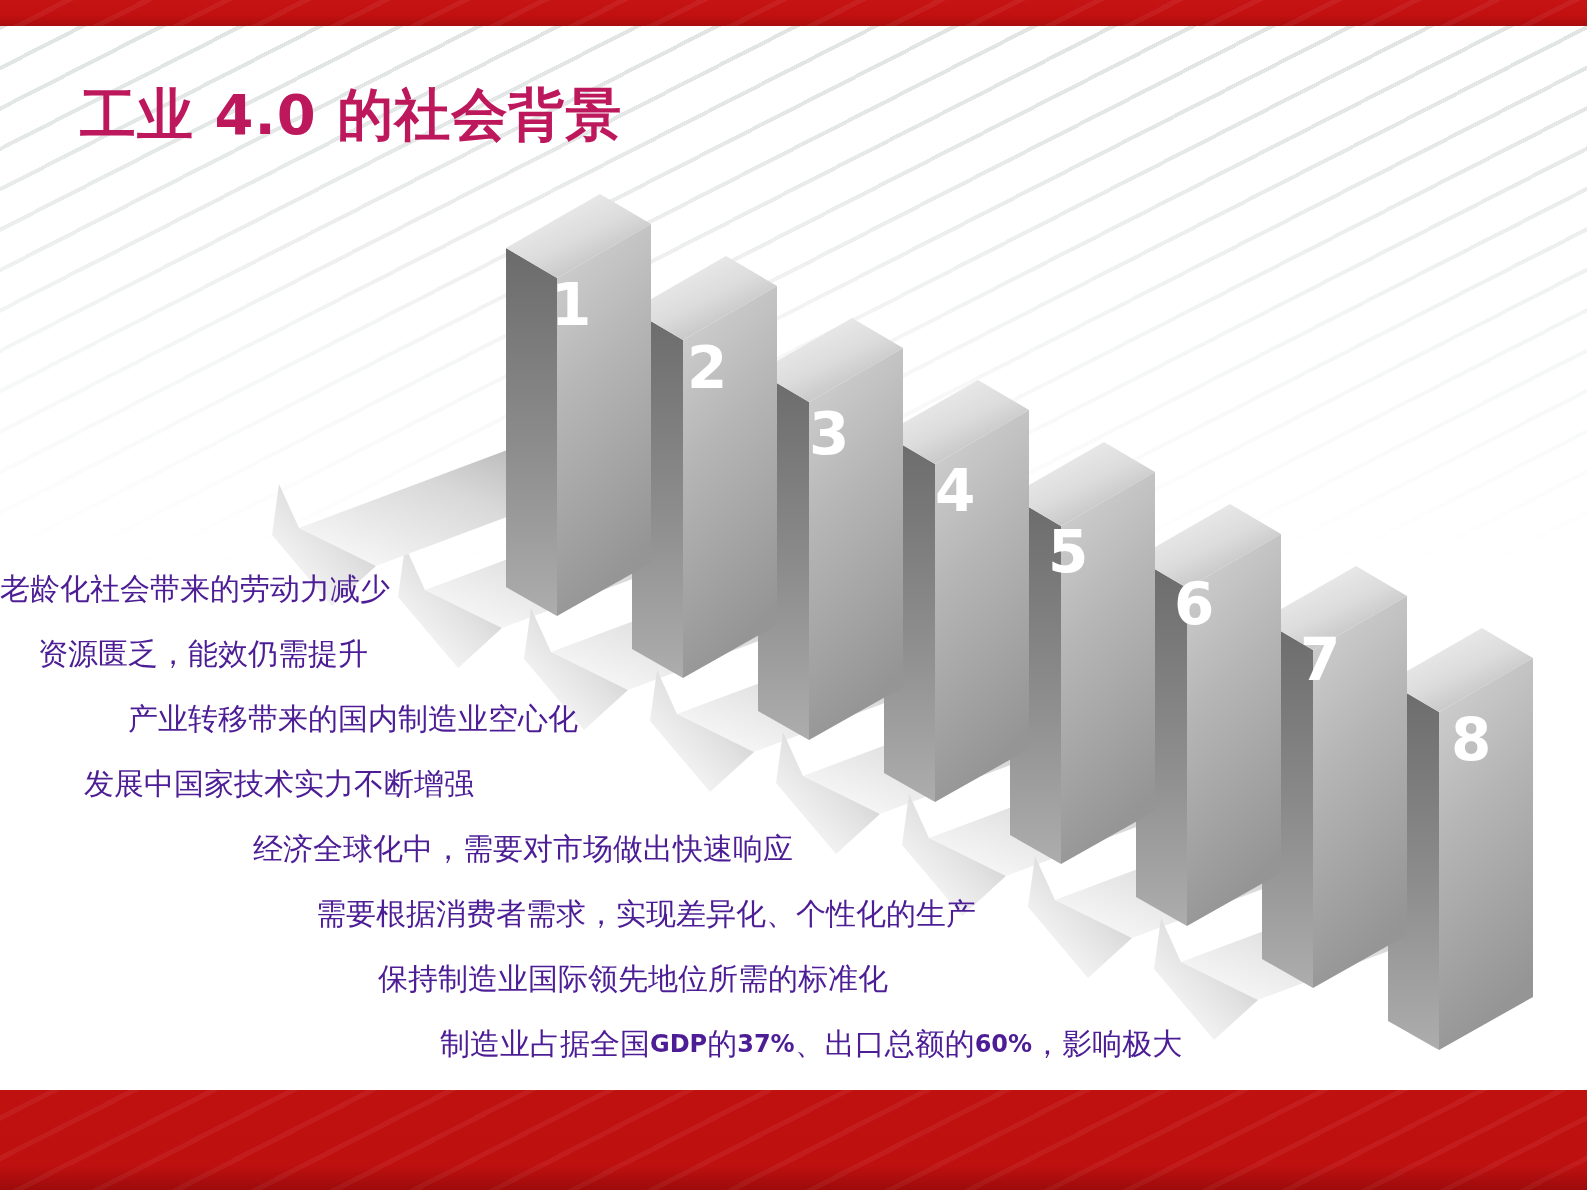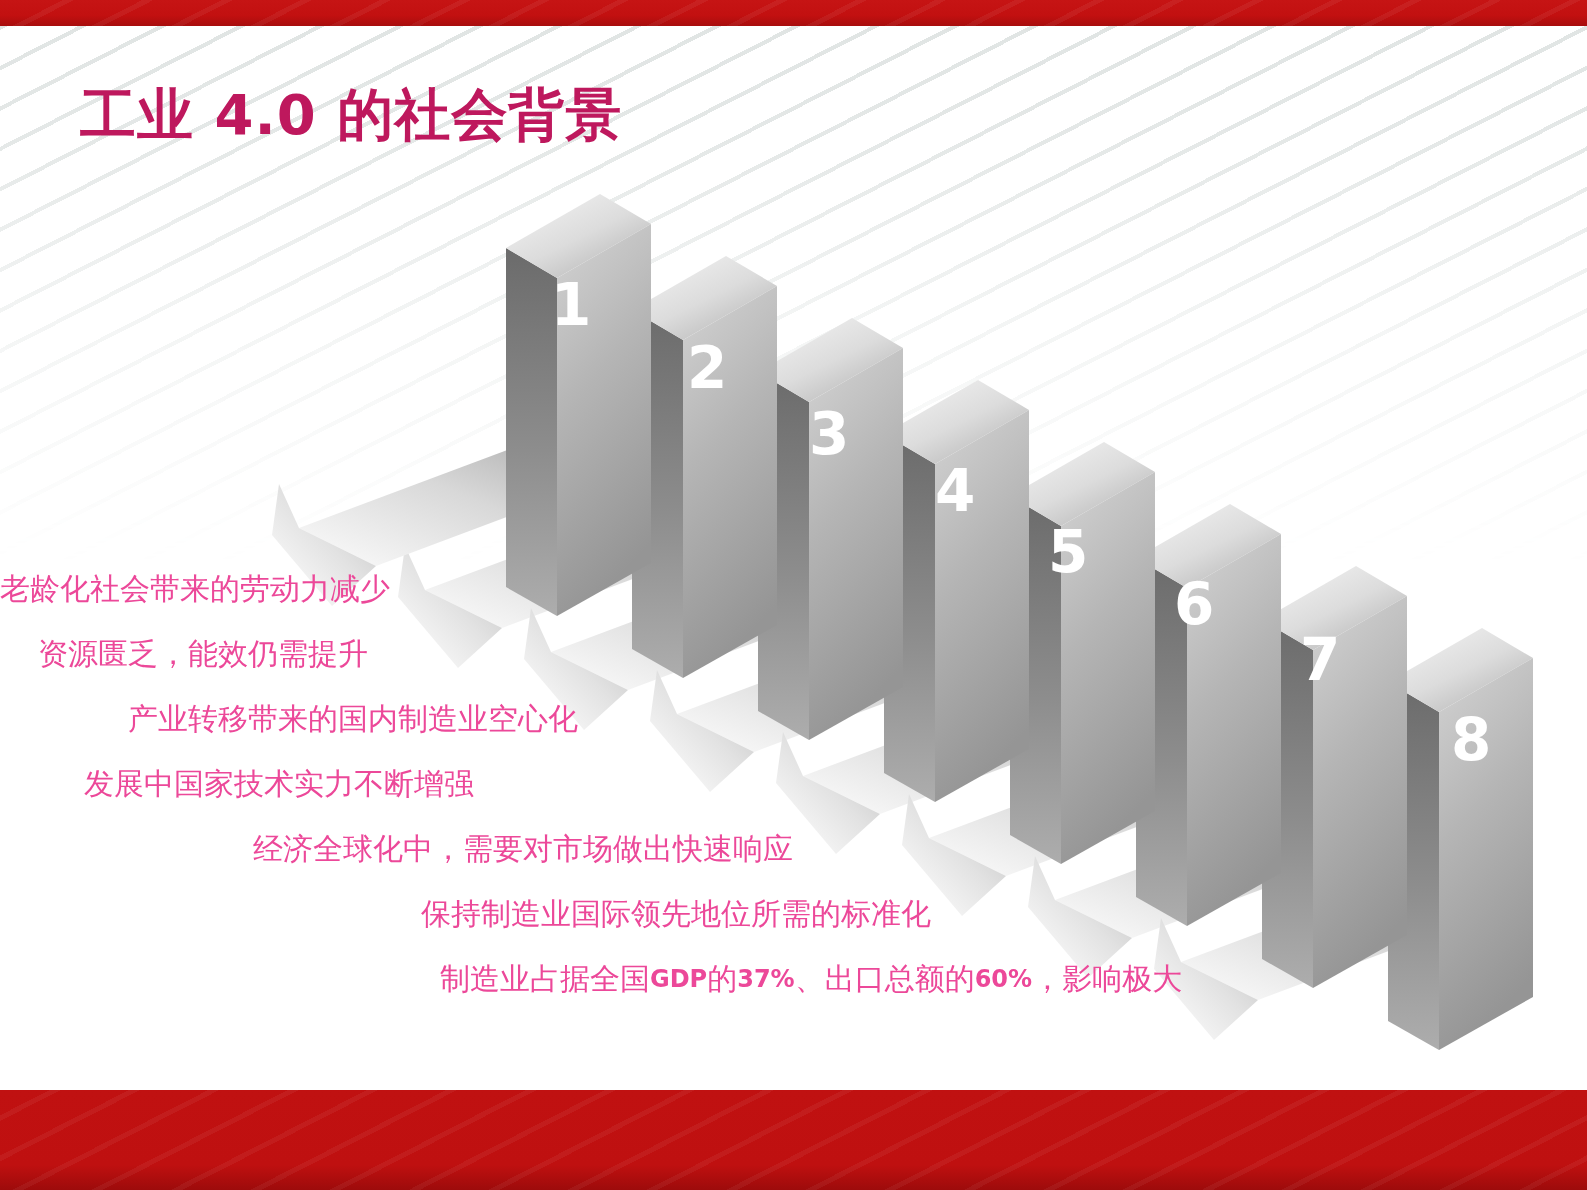--- a/index.html
+++ b/index.html
@@ -94,35 +94,35 @@
   
   .bullets {
     position: absolute;
     left: 0px; top: 556px;
     width: 1290px;
   }
   .bullet {
     font-family: "Liberation Serif", "DejaVu Serif", serif;
     font-size: 30px;
     line-height: 1.0;
-    color: #ec4899;
+    color: #4c1d95;
     height: 65px;
     white-space: nowrap;
     display: flex;
     align-items: center;
   }
   .bullet b { font-family: "DejaVu Sans", "Liberation Sans", sans-serif; font-weight: bold; font-size: 24px; }
 
   .b0 { padding-left: 0px;   }
   .b1 { padding-left: 38px;  }
   .b2 { padding-left: 128px; }
   .b3 { padding-left: 84px; }
   .b4 { padding-left: 253px; }
   .b5 { padding-left: 316px; }
-  .b6 { padding-left: 378px; margin-left: 43px; }
+  .b6 { padding-left: 378px; }
   .b7 { padding-left: 440px; }
 </style>
 </head>
 <body>
 
 <div id="slide">
 
   <div class="stripes"></div>
 
   <div class="bar-top"></div>
@@ -252,18 +252,19 @@
       </g>
     </svg>
   </div>
 
   <div class="bullets">
     <div class="bullet b0">老龄化社会带来的劳动力减少</div>
     <div class="bullet b1">资源匮乏，能效仍需提升</div>
     <div class="bullet b2">产业转移带来的国内制造业空心化</div>
     <div class="bullet b3">发展中国家技术实力不断增强</div>
     <div class="bullet b4">经济全球化中，需要对市场做出快速响应</div>
+    <div class="bullet b5">需要根据消费者需求，实现差异化、个性化的生产</div>
     <div class="bullet b6">保持制造业国际领先地位所需的标准化</div>
     <div class="bullet b7">制造业占据全国<b>GDP</b>的<b>37%</b>、出口总额的<b>60%</b>，影响极大</div>
   </div>
 
   <div class="bar-bottom"></div>
 </div>
 
 </body></html>

